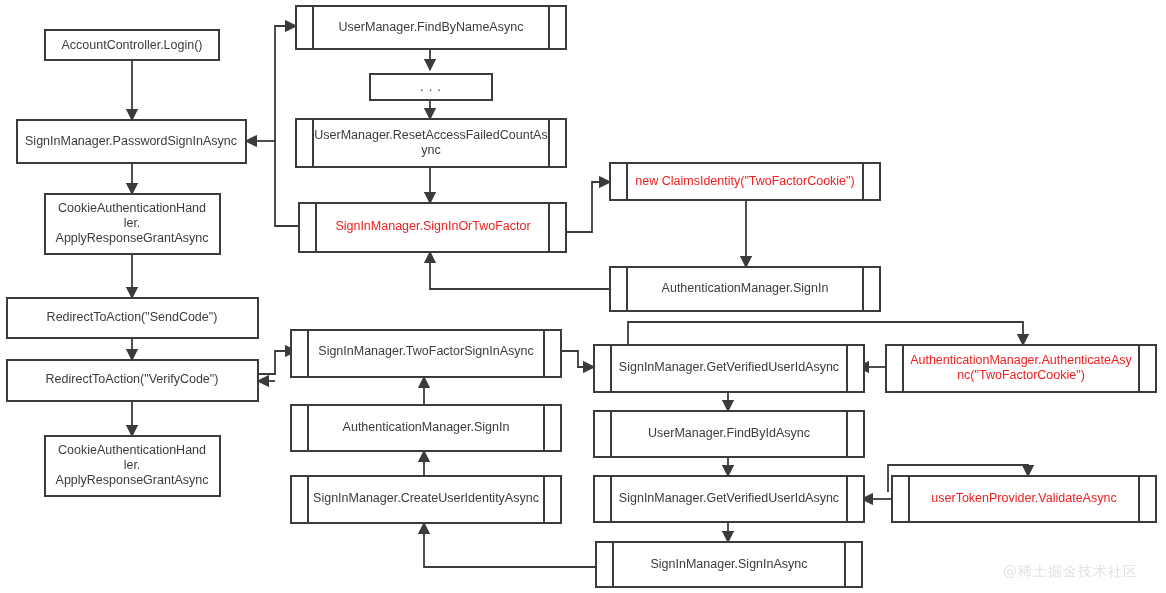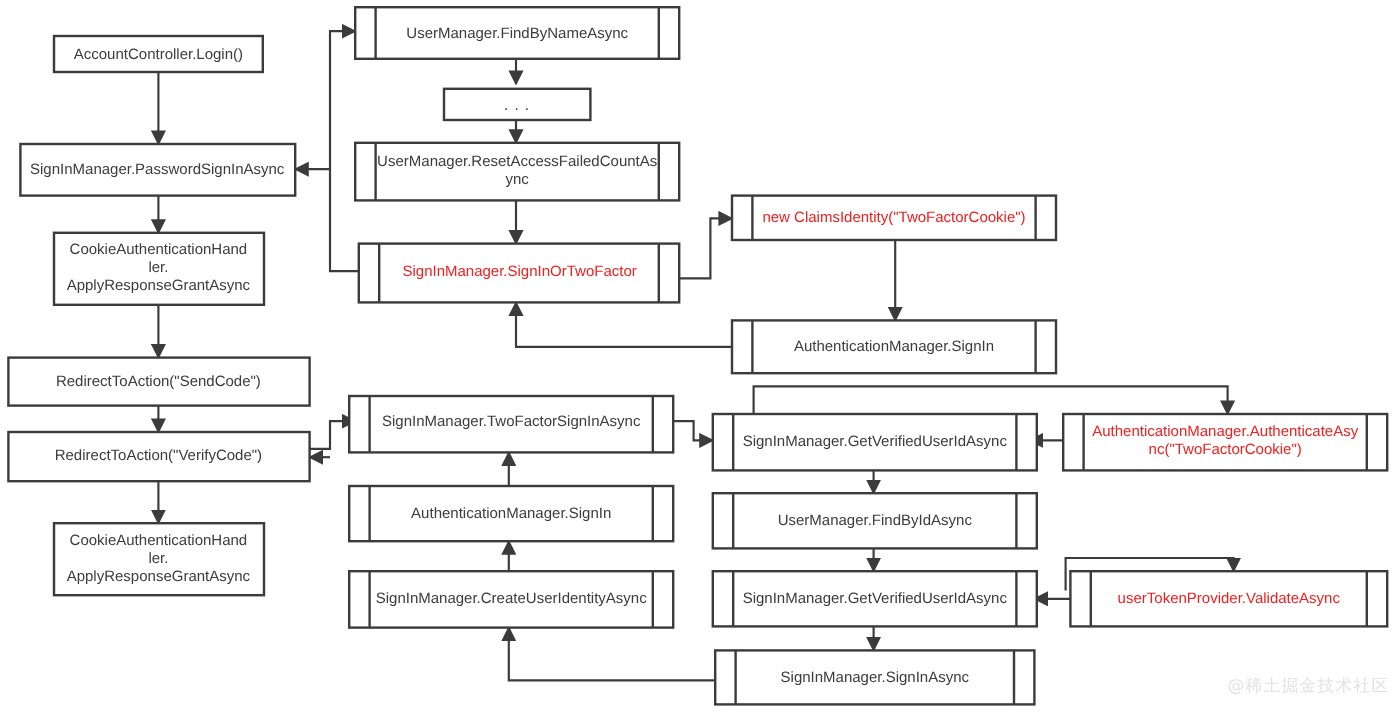--- a/index.html
+++ b/index.html
@@ -50,21 +50,21 @@
   .dots {
     font-family: "Liberation Sans", sans-serif;
     font-size: 13px;
     letter-spacing: 5px;
     fill: #3c3c3c;
     text-anchor: middle;
     dominant-baseline: middle;
   }
   .watermark {
     position: absolute;
-    right: 8px;
+    right: 28px;
     bottom: 12px;
     font-family: "DejaVu Sans", sans-serif;
     font-size: 14px;
     color: #e2e2e2;
     letter-spacing: 1px;
     user-select: none;
   }
 </style>
 </head>
 <body>

